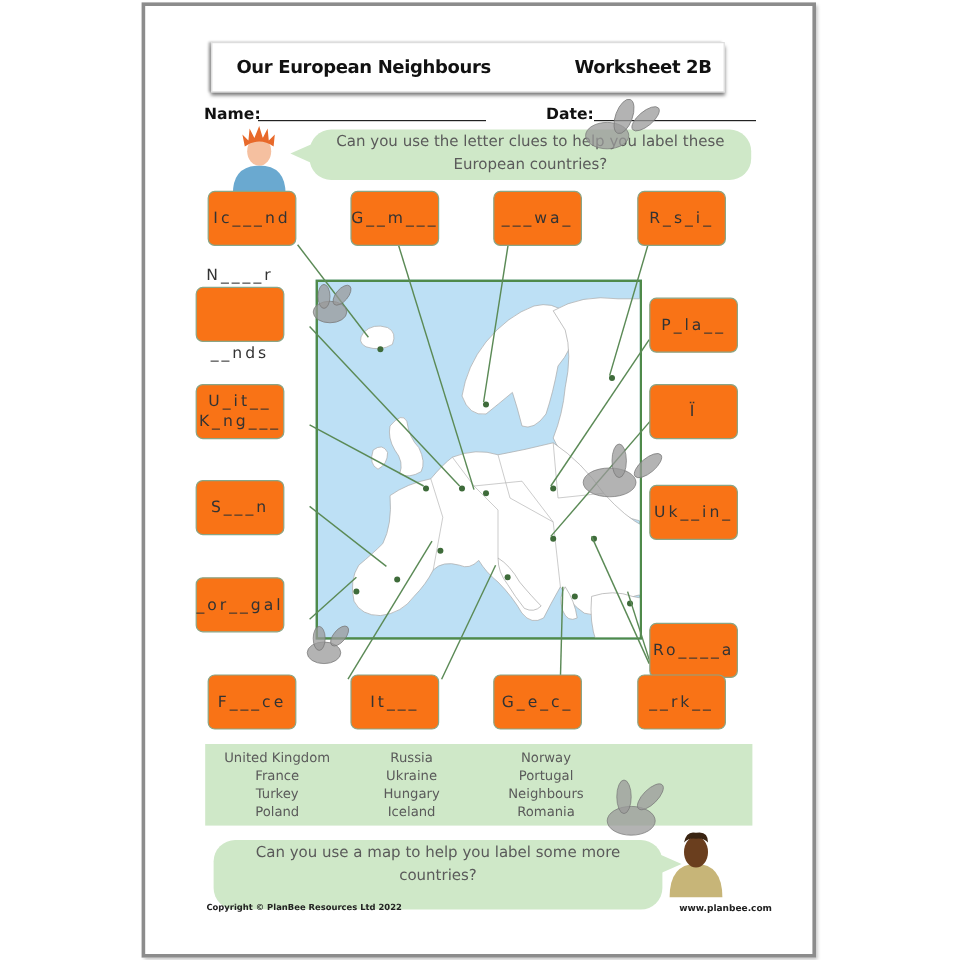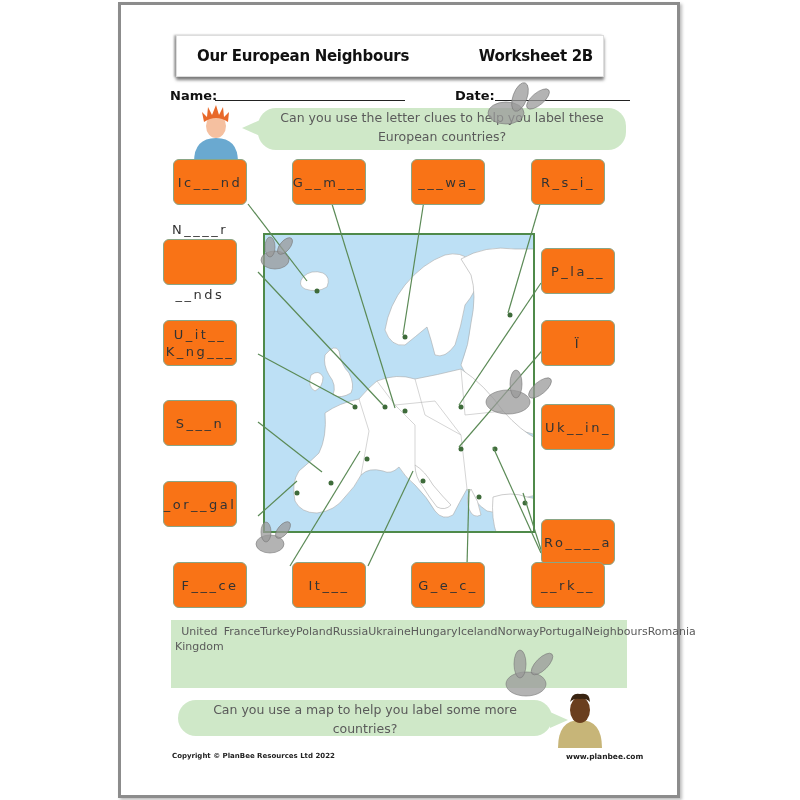--- a/index.html
+++ b/index.html
@@ -38,21 +38,21 @@
     position: absolute; background: #cfe8c8; border-radius: 18px;
     color: #5a5a5a; font-size: 12.5px; text-align: center; line-height: 19px;
     display: flex; align-items: center; justify-content: flex-start; flex-direction: column;
   }
   .bubble.top { left: 258px; top: 108px; width: 368px; height: 42px; }
   .bubble.top::before {
     content: ""; position: absolute; left: -16px; top: 12px;
     border-top: 8px solid transparent; border-bottom: 8px solid transparent;
     border-right: 18px solid #cfe8c8;
   }
-  .bubble.bottom { left: 178px; top: 700px; width: 374px; height: 36px; }
+  .bubble.bottom { left: 178px; top: 700px; width: 374px; height: 58px; }
   .bubble.bottom::after {
     content: ""; position: absolute; right: -16px; top: 12px;
     border-top: 8px solid transparent; border-bottom: 8px solid transparent;
     border-left: 18px solid #cfe8c8;
   }
 
   .clue {
     position: absolute; width: 74px; height: 46px;
     border: 1.5px solid #8aa585; border-radius: 6px; background: #f97316;
     display: flex; align-items: center; justify-content: center; flex-direction: column;
@@ -64,21 +64,21 @@
     position: absolute; left: 263px; top: 233px; width: 272px; height: 300px;
     border: 2px solid #4f8a4a; background: #bde0f5; overflow: hidden;
   }
 
   .word-bank {
     position: absolute; left: 171px; top: 620px; width: 456px; height: 68px;
     background: #cfe8c8;
     display: grid; grid-template-columns: repeat(4, 1fr);
     padding: 4px 4px; font-size: 11px; color: #5a5a5a; line-height: 15px; text-align: center;
   }
-  .word-bank .col { display: flex; flex-direction: row; }
+  .word-bank .col { display: flex; flex-direction: column; }
 
   .footer-left { position: absolute; left: 172px; top: 752px; font-size: 7px; font-weight: bold; color: #222; }
   .footer-right { position: absolute; left: 566px; top: 752px; font-size: 7.5px; font-weight: bold; color: #222; }
 
   .char { position: absolute; }
   .overlay-svg { position: absolute; left: 0; top: 0; pointer-events: none; }
 </style>
 </head>
 <body>
 

